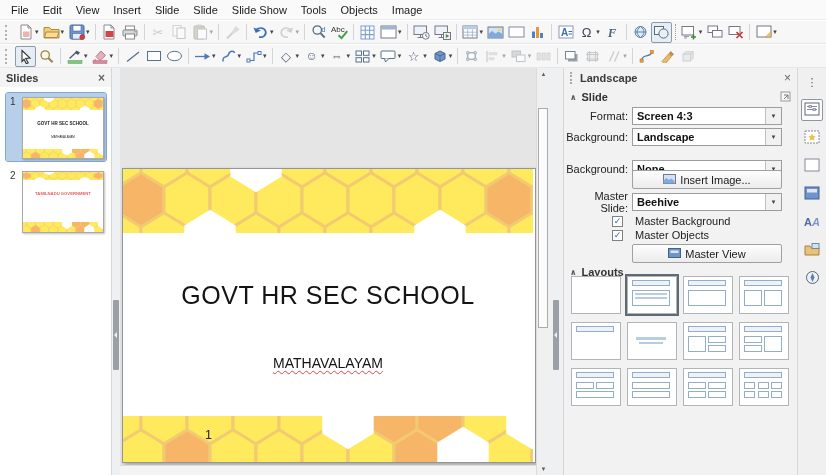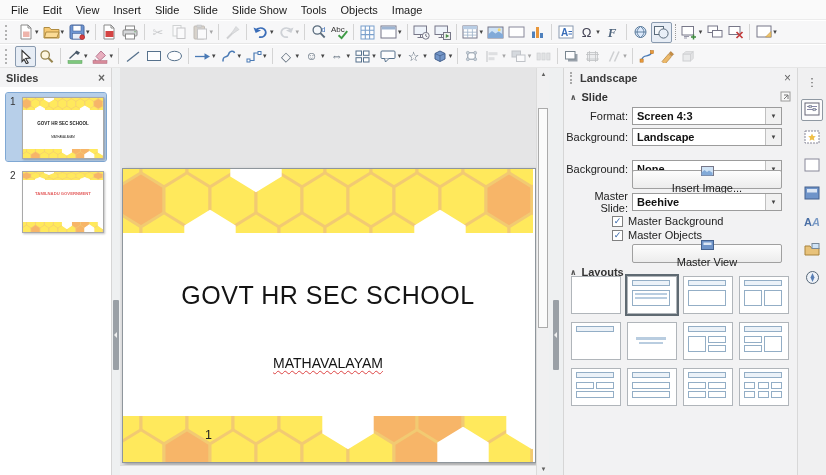--- a/index.html
+++ b/index.html
@@ -65,24 +65,24 @@
   #props .phead .ptitle{font-weight:bold;color:#3a3a3a;flex:1;}
   .sect-head{display:flex;align-items:center;height:16px;padding:0 6px;font-weight:bold;color:#333;}
   .chev{font-size:8px;color:#555;margin-right:5px;}
   .sect-head .sp{flex:1;}
   .dlg-launch{width:12px;height:12px;}
   .prow{position:absolute;left:0;width:234px;height:19px;display:flex;align-items:center;}
   .plabel{width:64px;text-align:right;margin-right:4px;color:#222;}
   .combo{width:150px;height:18px;background:#fff;border:1px solid #9c9c9c;box-sizing:border-box;display:flex;align-items:center;}
   .combo-val{flex:1;padding-left:4px;font-size:11px;color:#111;white-space:nowrap;overflow:hidden;font-weight:bold;}
   .combo-btn{width:15px;height:16px;background:#f1f1f1;border-left:1px solid #c0c0c0;display:flex;align-items:center;justify-content:center;font-size:6px;color:#444;}
-  .pbtn{position:absolute;left:68px;width:150px;height:19px;background:linear-gradient(#fdfdfd,#ececec);border:1px solid #a0a0a0;border-radius:2px;box-sizing:border-box;display:flex;align-items:center;justify-content:center;gap:4px;font-size:11px;color:#1a1a1a;flex-direction:column;}
+  .pbtn{position:absolute;left:68px;width:150px;height:19px;background:linear-gradient(#fdfdfd,#ececec);border:1px solid #a0a0a0;border-radius:2px;box-sizing:border-box;display:flex;align-items:center;justify-content:center;gap:4px;font-size:11px;color:#1a1a1a;}
   .cbrow{position:absolute;left:48px;display:flex;align-items:center;height:14px;}
   .cbbox{width:11px;height:11px;background:#fff;border:1px solid #808080;box-sizing:border-box;display:flex;align-items:center;justify-content:center;font-size:9px;font-weight:bold;color:#3565a8;line-height:1;margin-right:5px;}
-  .cblabel{font-size:11px;color:#222;}
+  .cblabel{font-size:11px;color:#222;margin-left:7px;}
   
   #layout-grid{position:absolute;left:7px;top:208px;width:220px;display:grid;grid-template-columns:repeat(4,50px);grid-auto-rows:38px;gap:8px 6px;}
   .lay{position:relative;background:#fff;border:1px solid #b0b5ba;box-sizing:border-box;}
   .lay.selected{outline:2px solid #5f6a72;outline-offset:0px;}
   .lay .lt{position:absolute;background:#ecf2f8;border:1px solid #93aec6;box-sizing:border-box;}
   .lay .lb{position:absolute;background:#fff;border:1px solid #93aec6;box-sizing:border-box;}
   .lay .ln{position:absolute;background:#b9cde0;}
 
   
   #tabstrip{position:absolute;left:797px;top:68px;width:29px;bottom:0;background:#f0f0f1;border-left:1px solid #d8d8d8;box-sizing:border-box;display:flex;flex-direction:column;align-items:center;padding-top:3px;}

